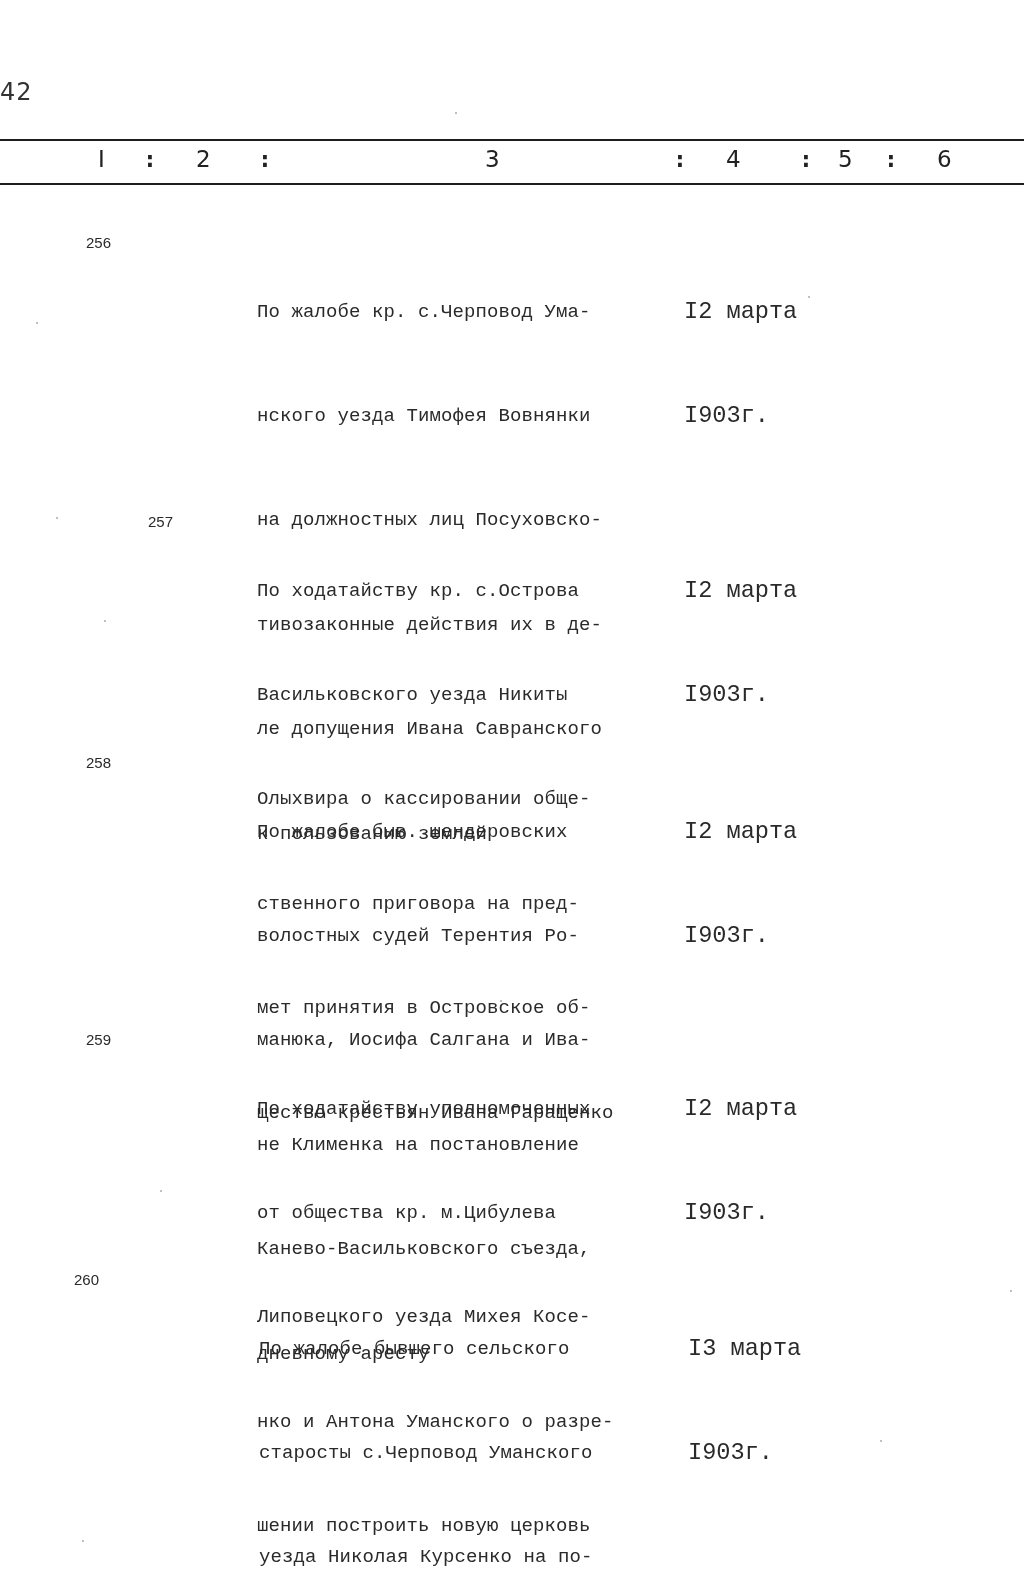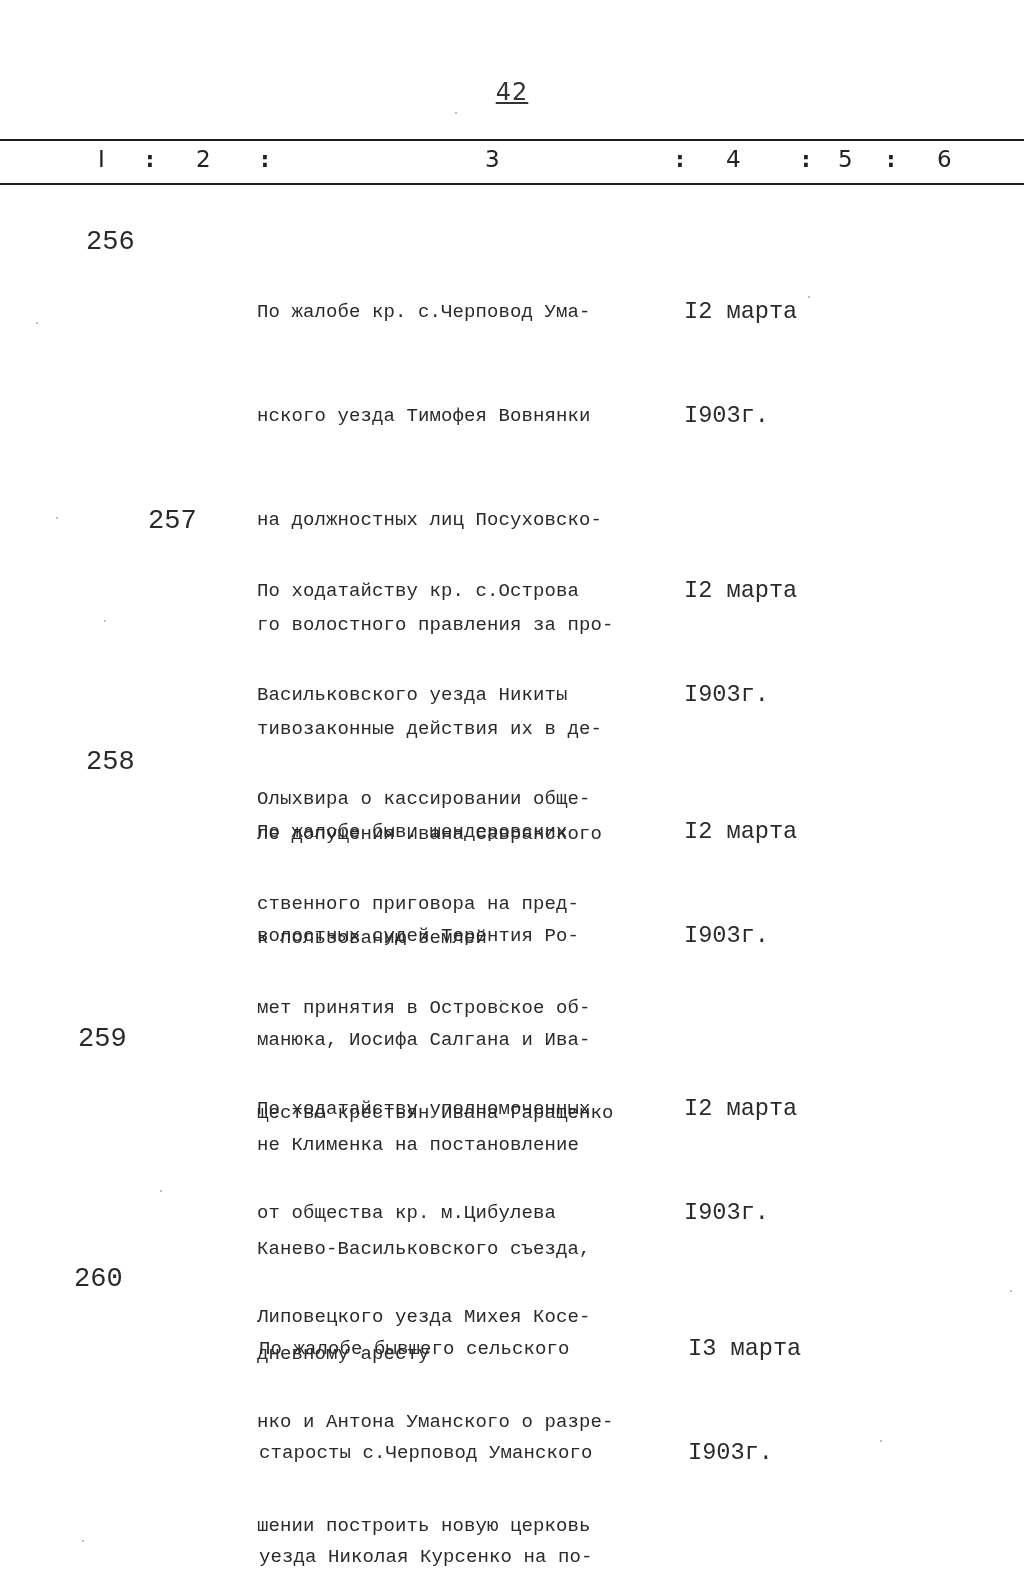--- a/index.html
+++ b/index.html
@@ -13,26 +13,24 @@
       position: relative;
       overflow: hidden;
       font-family: "Liberation Mono", "DejaVu Sans Mono", monospace;
       color: #2a2a2a;
     }
     .page-number {
       position: absolute;
       top: 78px;
       left: 0;
       width: 1024px;
-      text-align: center;
       font-family: "DejaVu Sans", sans-serif;
       font-size: 24px;
       color: #333;
       letter-spacing: 1px;
-      text-decoration: underline;
     }
     .rule {
       position: absolute;
       left: 0;
       width: 1024px;
       height: 2px;
       background: #1e1e1e;
     }
     .rule.top { top: 139px; }
     .rule.bottom { top: 183px; height: 2px; }
@@ -57,22 +55,22 @@
       font-family: "DejaVu Sans Mono", monospace;
     }
     .entry {
       position: absolute;
       left: 0;
       width: 1024px;
     }
     .entry-num {
       position: absolute;
       top: 0;
-      font-family: Liberation Mono, monospace;
-      font-size: 27px;
+      font-family: Liberation Sans, sans-serif;
+      font-size: 15px;
       color: #2a2a2a;
       line-height: 35px;
     }
     .entry-desc {
       position: absolute;
       top: 0;
       left: 257px;
       font-size: 19px;
       line-height: 34.8px;
       letter-spacing: 0.1px;
@@ -120,21 +118,20 @@
   <span class="hsep" style="left:884px;">:</span>
   <span class="hcell" style="left:937px;">6</span>
 </div>
 
 <div class="entry" style="top:225px;">
   <div class="entry-num" style="left:86px;">256</div>
   <div class="entry-desc">
     <span class="line">По жалобе кр. с.Черповод Ума-</span>
     <span class="line">нского уезда Тимофея Вовнянки</span>
     <span class="line">на должностных лиц Посуховско-</span>
-    <span class="line">го волостного правления за про-</span>
     <span class="line">тивозаконные действия их в де-</span>
     <span class="line">ле допущения Ивана Савранского</span>
     <span class="line">к пользованию землей</span>
   </div>
   <div class="entry-date">
     <span class="line">I2 марта</span>
     <span class="line">I903г.</span>
   </div>
 </div>
 
@@ -164,21 +161,21 @@
     <span class="line">Канево-Васильковского съезда,</span>
     <span class="line">дневному аресту</span>
   </div>
   <div class="entry-date">
     <span class="line">I2 марта</span>
     <span class="line">I903г.</span>
   </div>
 </div>
 
 <div class="entry" style="top:1022px;">
-  <div class="entry-num" style="left:78px;">259</div>
+  <div class="entry-num" style="left:86px;">259</div>
   <div class="entry-desc">
     <span class="line">По ходатайству уполномоченных</span>
     <span class="line">от общества кр. м.Цибулева</span>
     <span class="line">Липовецкого уезда Михея Косе-</span>
     <span class="line">нко и Антона Уманского о разре-</span>
     <span class="line">шении построить новую церковь</span>
     
   </div>
   <div class="entry-date">
     <span class="line">I2 марта</span>

